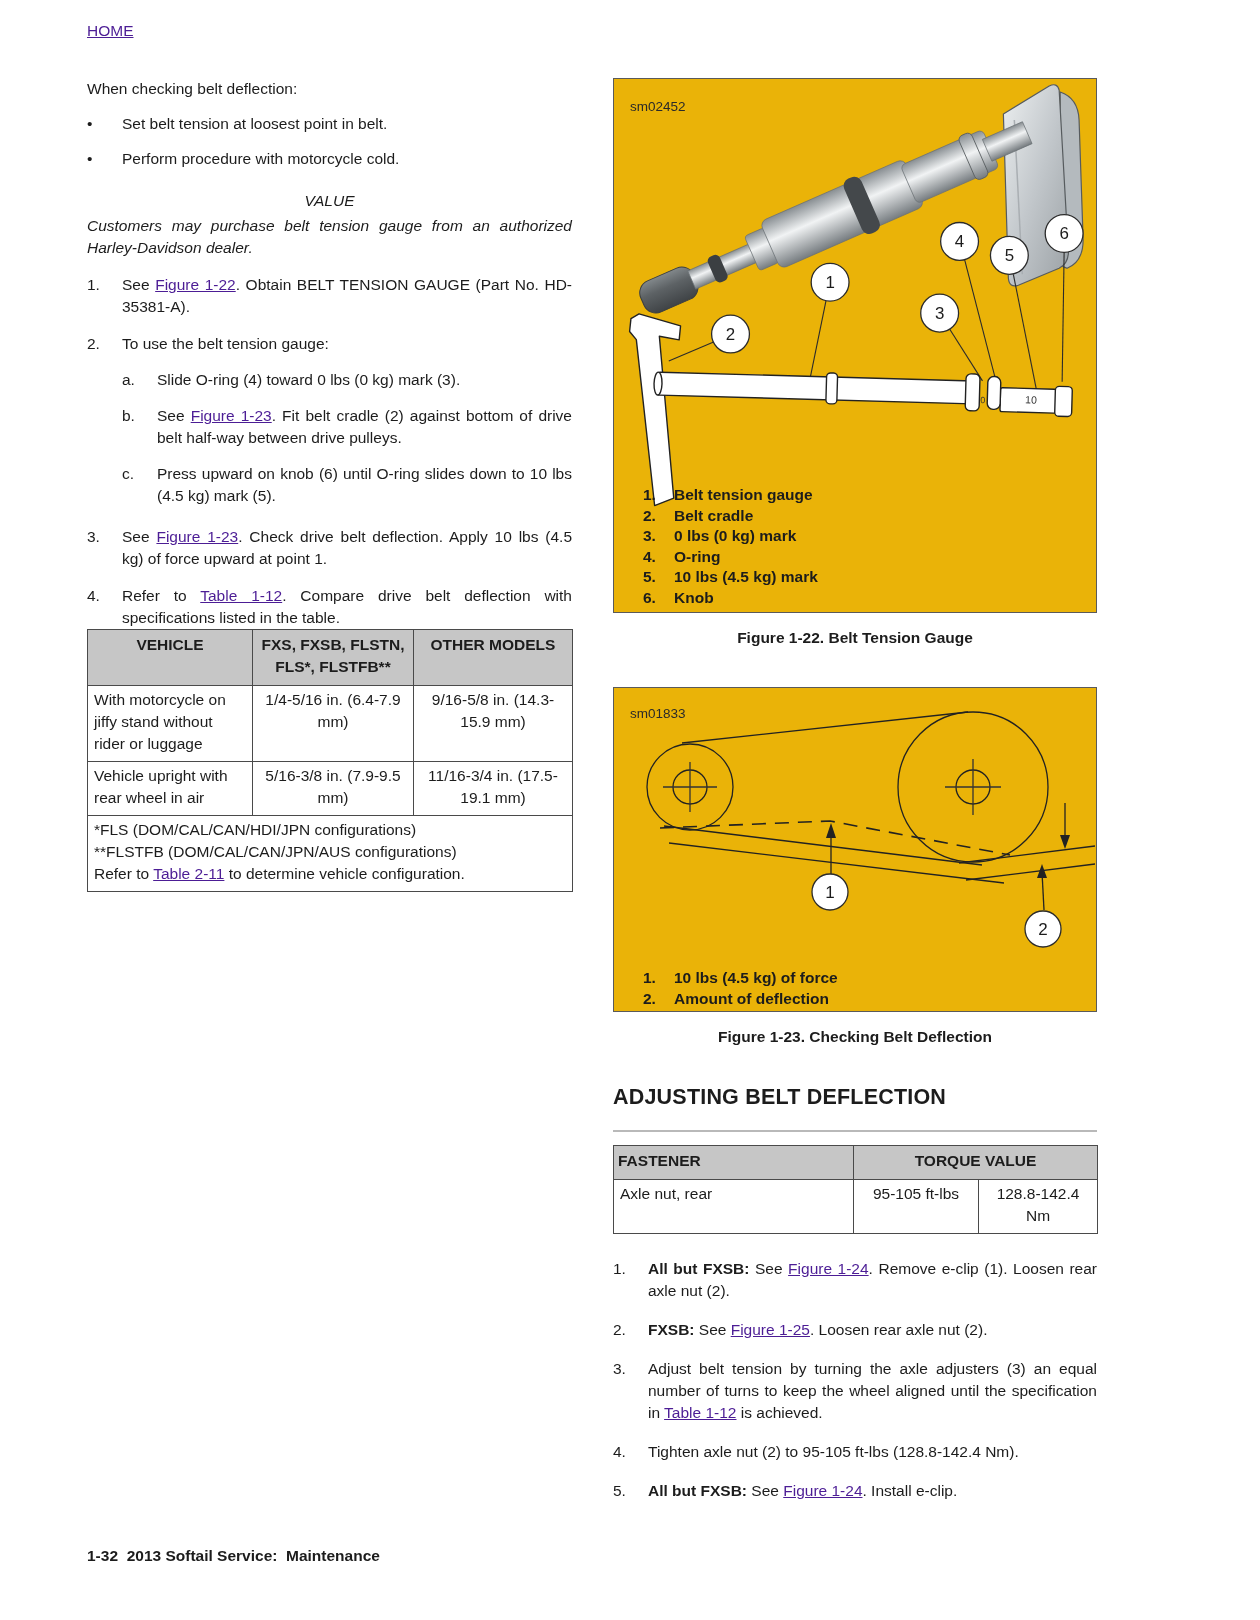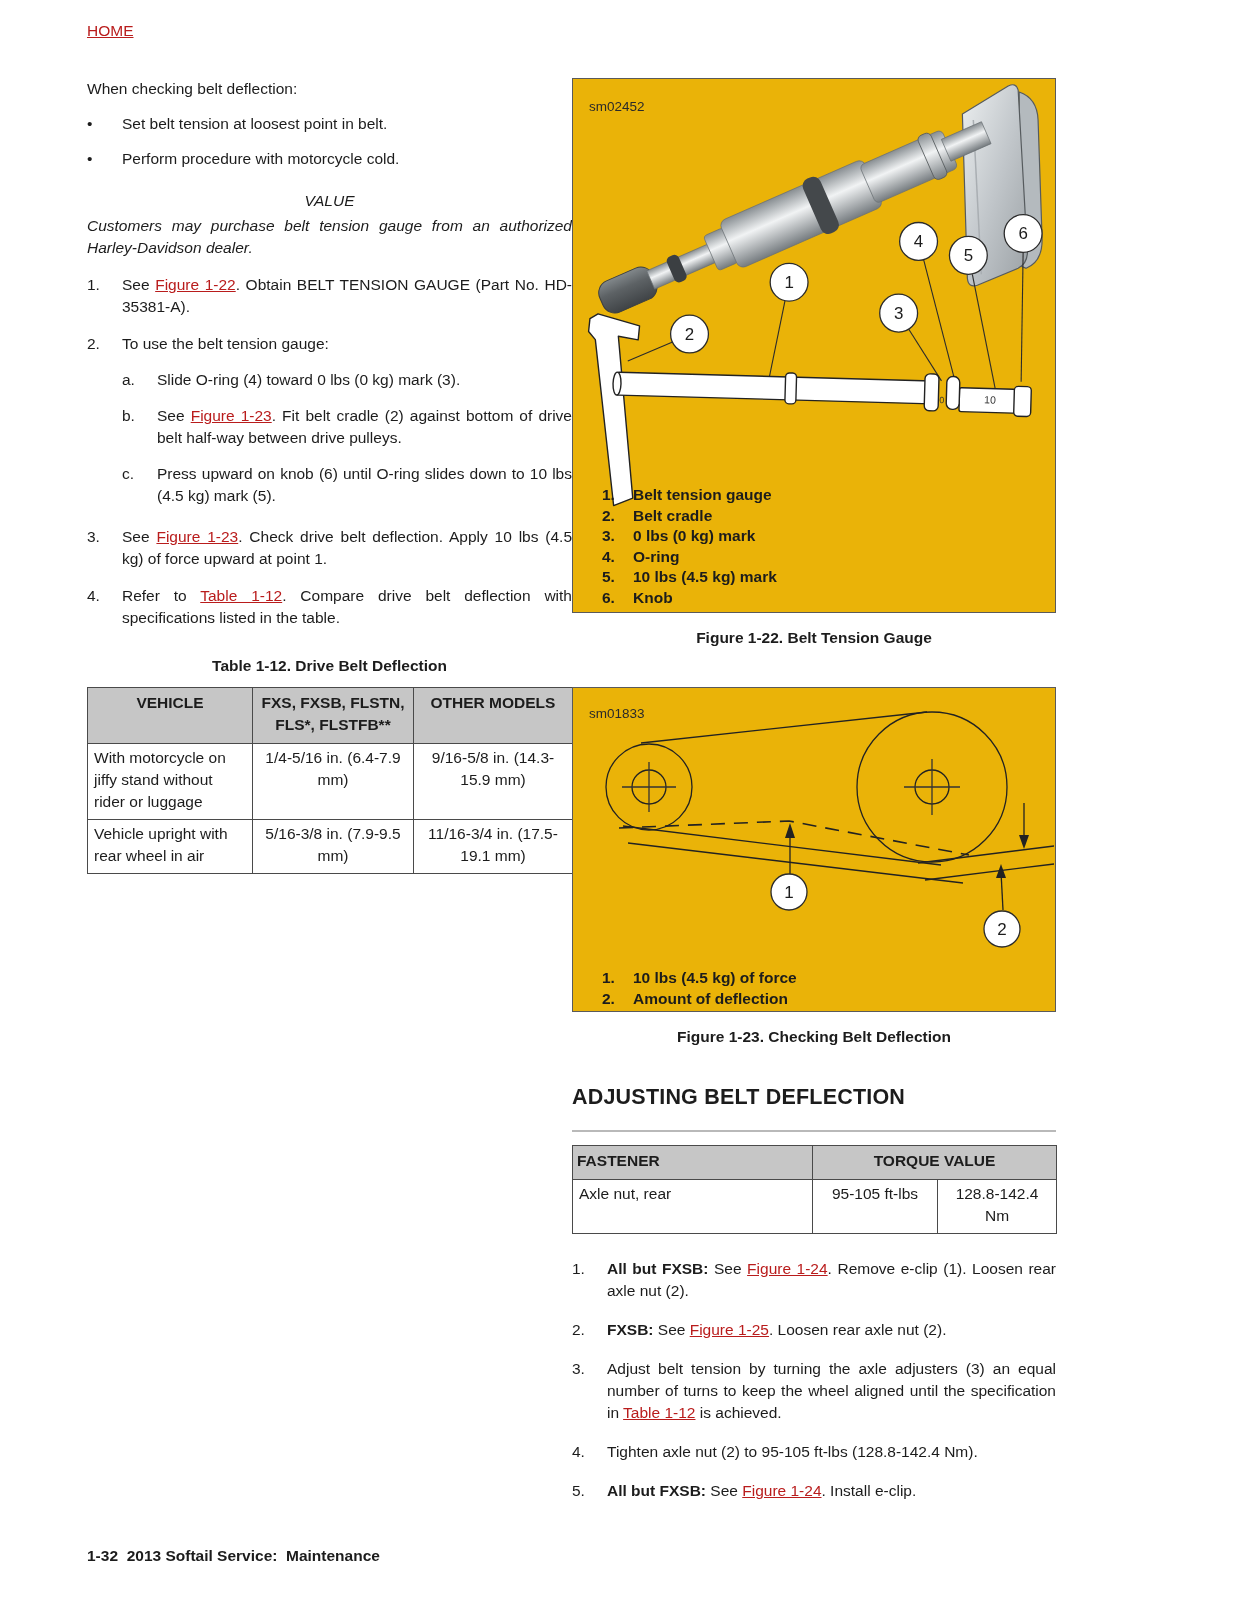--- a/index.html
+++ b/index.html
@@ -1,23 +1,23 @@
 <!DOCTYPE html>
 <html><head>
 <meta charset="utf-8">
 <style>
   html,body { margin:0; padding:0; background:#ffffff; }
   .page {
     position:relative; width:1260px; height:1620px; background:#ffffff;
     font-family:"Liberation Sans", sans-serif; color:#1c1c1c;
     font-size:15.5px; line-height:1.42; overflow:hidden;
   }
-  a.home, a.xref { color:#b91c1c; text-decoration:underline; }
+  a.home, a.xref { color:#4c1d95; text-decoration:underline; }
   .home { position:absolute; top:20px; left:87px; }
-  .cols { position:absolute; top:78px; left:87px; display:flex; align-items:flex-start; }
+  .cols { position:absolute; top:78px; left:87px; display:flex; gap:41px; align-items:flex-start; }
   .col-left  { width:485px; }
   .col-right { width:484px; }
   p { margin:0; }
   .intro { margin:0; }
   .li { display:flex; margin-top:15px; }
   .li .num { width:35px; flex:none; }
   .li .txt { flex:1; text-align:justify; }
   .li.sub { margin-left:35px; margin-top:14px; }
   .note-label { text-align:center; font-style:italic; margin-top:20px; }
   .note-text  { font-style:italic; margin-top:3px; text-align:justify; }
@@ -96,21 +96,20 @@
       </div>
       <div class="li" style="margin-top:19px;">
         <span class="num">3.</span>
         <span class="txt"><span>See </span><a href="#" class="xref">Figure 1-23</a><span>. Check drive belt deflection. Apply 10 lbs (4.5 kg) of force upward at point 1.</span></span>
       </div>
       <div class="li">
         <span class="num">4.</span>
         <span class="txt"><span>Refer to </span><a href="#" class="xref">Table 1-12</a><span>. Compare drive belt deflection with specifications listed in the table.</span></span>
       </div>
 
-      <p class="tbl-title">Table 1-12. Drive Belt Deflection</p>
 
       <table class="dtable">
         <colgroup>
             <col style="width:165px">
             <col style="width:161px">
             <col style="width:159px">
           </colgroup>
         <tbody>
             <tr>
           <th>VEHICLE</th>
@@ -119,20 +118,27 @@
         </tr>
         <tr>
           <td>With motorcycle on jiffy stand without rider or luggage</td>
           <td class="c">1/4-5/16 in. (6.4-7.9 mm)</td>
           <td class="c">9/16-5/8 in. (14.3-15.9 mm)</td>
         </tr>
         <tr>
           <td>Vehicle upright with rear wheel in air</td>
           <td class="c">5/16-3/8 in. (7.9-9.5 mm)</td>
           <td class="c">11/16-3/4 in. (17.5-19.1 mm)</td>
+        </tr>
+        <tr>
+          <td colspan="3" class="fnote">
+            <div><span>*FLS (DOM/CAL/CAN/HDI/JPN configurations)</span></div>
+            <div><span>**FLSTFB (DOM/CAL/CAN/JPN/AUS configurations)</span></div>
+            <div><span>Refer to </span><a href="#" class="xref">Table 2-11</a><span> to determine vehicle configuration.</span></div>
+          </td>
         </tr>
       </tbody>
         </table>
     </div>
 
     <div class="col-right">
 
       <div class="figbox f22">
         <span class="imgcode">sm02452</span>
         <svg width="482" height="533" viewBox="0 0 484 533">

